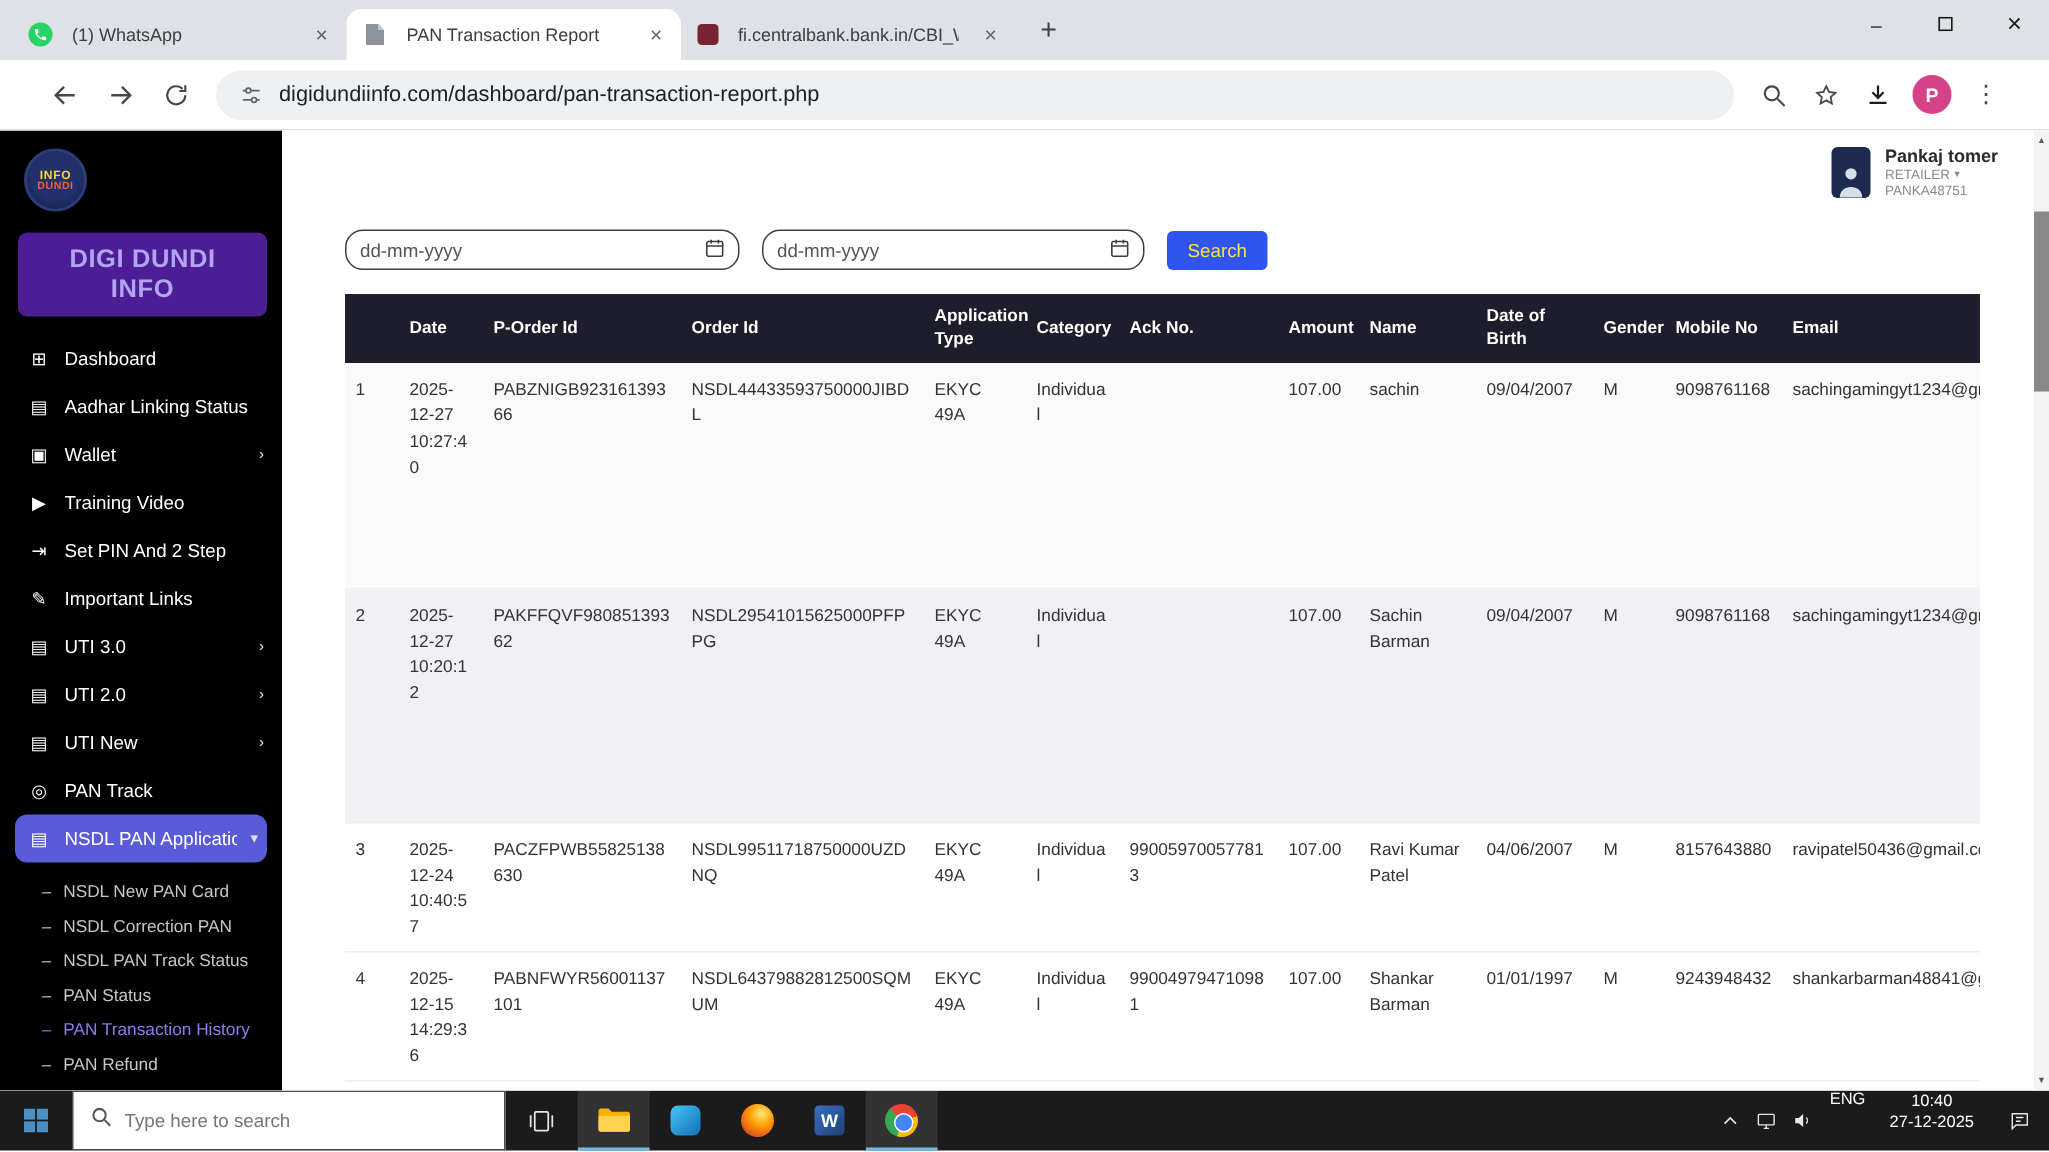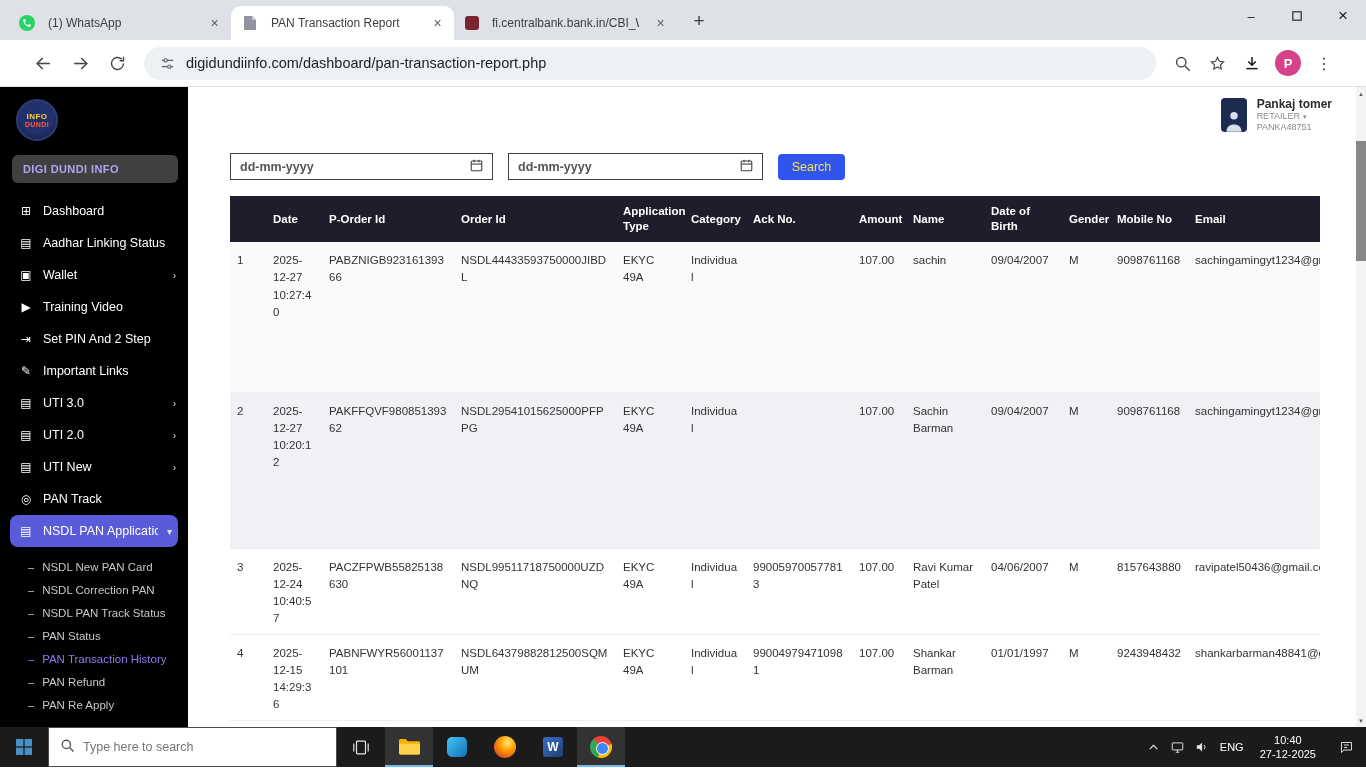--- a/index.html
+++ b/index.html
@@ -30,42 +30,42 @@
   .kebab { font-size:16px; color:#474747; }
   .profile-avatar { width:26px; height:26px; border-radius:50%; background:#d6428a; color:#fff; font-size:13px; font-weight:bold; display:flex; align-items:center; justify-content:center; flex:0 0 auto; margin:0 4px; }
 
   
   .app { position:relative; display:flex; height:640px; background:#fff; overflow:hidden; }
 
   .sidebar { width:188px; background:#000; color:#fff; flex:0 0 auto; overflow:hidden; }
   .logo { width:42px; height:42px; border-radius:50%; margin:12px 0 0 16px; background:radial-gradient(circle at 50% 40%, #22306b 55%, #101b3f 100%); border:2px solid #2d3d77; display:flex; flex-direction:column; align-items:center; justify-content:center; line-height:1; }
   .logo .l1 { color:#ffd23e; font-size:8px; font-weight:bold; letter-spacing:.5px; }
   .logo .l2 { color:#ff5a3c; font-size:7px; font-weight:bold; letter-spacing:.4px; }
-  .brand { margin:14px 10px 12px 12px; background:#404040; border-radius:6px; padding:8px 11px; color:#b1a5f2; font-size:11px; font-weight:bold; letter-spacing:.4px; }
+  .brand { margin:14px 10px 12px 12px; background:#4c1d95; border-radius:6px; padding:8px 11px; color:#b1a5f2; font-size:17px; font-weight:bold; letter-spacing:.4px;text-align:center; }
   .nav-item { height:32px; display:flex; align-items:center; gap:9px; padding:0 12px 0 18px; font-size:12.5px; color:#fff; }
   .nav-item.active { margin:0 10px; padding:0 6px 0 8px; border-radius:8px; background:#5a5bd8; }
   .nav-ico { width:16px; display:inline-flex; justify-content:center; font-size:12px; color:#fff; flex:0 0 auto; }
   .nav-label { flex:1; white-space:nowrap; overflow:hidden; }
   .nav-chev { font-size:10px; color:#e0e0e0; }
   .subnav { margin-top:8px; }
   .sub-item { height:23px; display:flex; align-items:center; gap:8px; padding-left:28px; font-size:11.5px; color:#c7c7c7; }
   .sub-item.active { color:#8b7cf0; }
   .sub-dash { font-size:11px; }
 
   .main { flex:1; position:relative; background:#fff; overflow:hidden; }
   .page-header { height:56px; display:flex; justify-content:flex-end; align-items:center; padding-right:34px; }
   .user-block { display:flex; align-items:center; gap:10px; }
   .user-avatar { width:26px; height:34px; border-radius:4px; background:#1d2b50; display:flex; align-items:flex-end; justify-content:center; overflow:hidden; }
   .user-meta { line-height:1.2; }
   .user-name { font-size:12px; font-weight:bold; color:#2b2b2b; }
   .user-role { font-size:9px; color:#8a8a8a; display:flex; align-items:center; gap:3px; }
   .user-id { font-size:9px; color:#8a8a8a; }
 
   .filters { display:flex; align-items:center; gap:15px; margin:10px 0 16px 42px; }
-  .date-input { width:263px; height:27px; border:1px solid #3f3f3f; border-radius:0; background:#fff; display:flex; align-items:center; justify-content:space-between; padding:0 9px; font-size:12.5px; color:#555;font-weight:bold; }
+  .date-input { width:263px; height:27px; border:1px solid #3f3f3f; border-radius:12px; background:#fff; display:flex; align-items:center; justify-content:space-between; padding:0 9px; font-size:12.5px; color:#555; }
   .search-btn { width:67px; height:26px; background:#2f55ee; border:none; border-radius:4px; color:#fde047; font-size:12.5px; display:flex; align-items:center; justify-content:center; }
 
   .table-wrap { margin-left:42px; width:1090px; overflow:hidden; }
   table { border-collapse:collapse; table-layout:fixed; width:1122px; }
   th { background:#1d1d2b; color:#fff; font-size:11.5px; font-weight:bold; text-align:left; padding:6px 7px; height:46px; vertical-align:middle; line-height:1.3; }
   td { font-size:11.5px; color:#333; padding:10px 7px 6px; vertical-align:top; line-height:1.5; border-bottom:1px solid #ededf2; overflow:hidden; word-wrap:break-word; }
   td.c12 { white-space:nowrap; word-wrap:normal; }
   tr.row1 td { height:150px; background:#fafafb; }
   tr.row2 td { height:156px; background:#f1f1f5; }
   tr.row3 td, tr.row4 td { height:59px; }
@@ -83,21 +83,21 @@
   .tb-search input { border:none; outline:none; background:transparent; font-size:12.5px; color:#333; width:220px; font-family:inherit; }
   .taskbar-apps { display:flex; height:40px; }
   .tb-app { width:48px; height:40px; display:flex; align-items:center; justify-content:center; }
   .tb-app.open { background:rgba(255,255,255,.10); box-shadow:inset 0 -2px 0 #76b9ed; }
   .appico { display:flex; align-items:center; justify-content:center; }
   .appico.blue-app-icon { width:20px; height:20px; border-radius:5px; background:linear-gradient(135deg,#45c5f5,#1071b8); }
   .appico.firefox-icon { width:22px; height:22px; border-radius:50%; background:radial-gradient(circle at 62% 30%, #ffe066 5%, #ff9a00 40%, #e3611b 70%, #c22a12 100%); }
   .appico.word-icon { width:20px; height:20px; border-radius:3px; background:linear-gradient(135deg,#3a6fc4,#1e3f73); color:#fff; font-weight:bold; font-size:12px; }
   .appico.chrome-icon { width:22px; height:22px; border-radius:50%; background:conic-gradient(from -45deg,#ea4335 0 120deg,#fbbc05 0 240deg,#34a853 0 360deg); position:relative; }
   .appico.chrome-icon::after { content:""; position:absolute; left:5.5px; top:5.5px; width:11px; height:11px; background:#4285f4; border:1.8px solid #fff; border-radius:50%; }
-  .tb-right { margin-left:auto; display:flex; align-items:center; height:40px; }
+  .tb-right { margin-left:auto; display:flex; align-items:flex-start; height:40px; }
   .tray-btn { width:24px; height:40px; display:flex; align-items:center; justify-content:center; }
   .tb-lang { color:#fff; font-size:11px; width:36px; text-align:center; }
   .tb-clock { color:#fff; font-size:11px; text-align:center; line-height:1.3; padding:0 10px; }
   .tb-action { width:40px; height:40px; display:flex; align-items:center; justify-content:center; }
 </style>
 </head>
 <body>
 
 <div class="screen">
 

